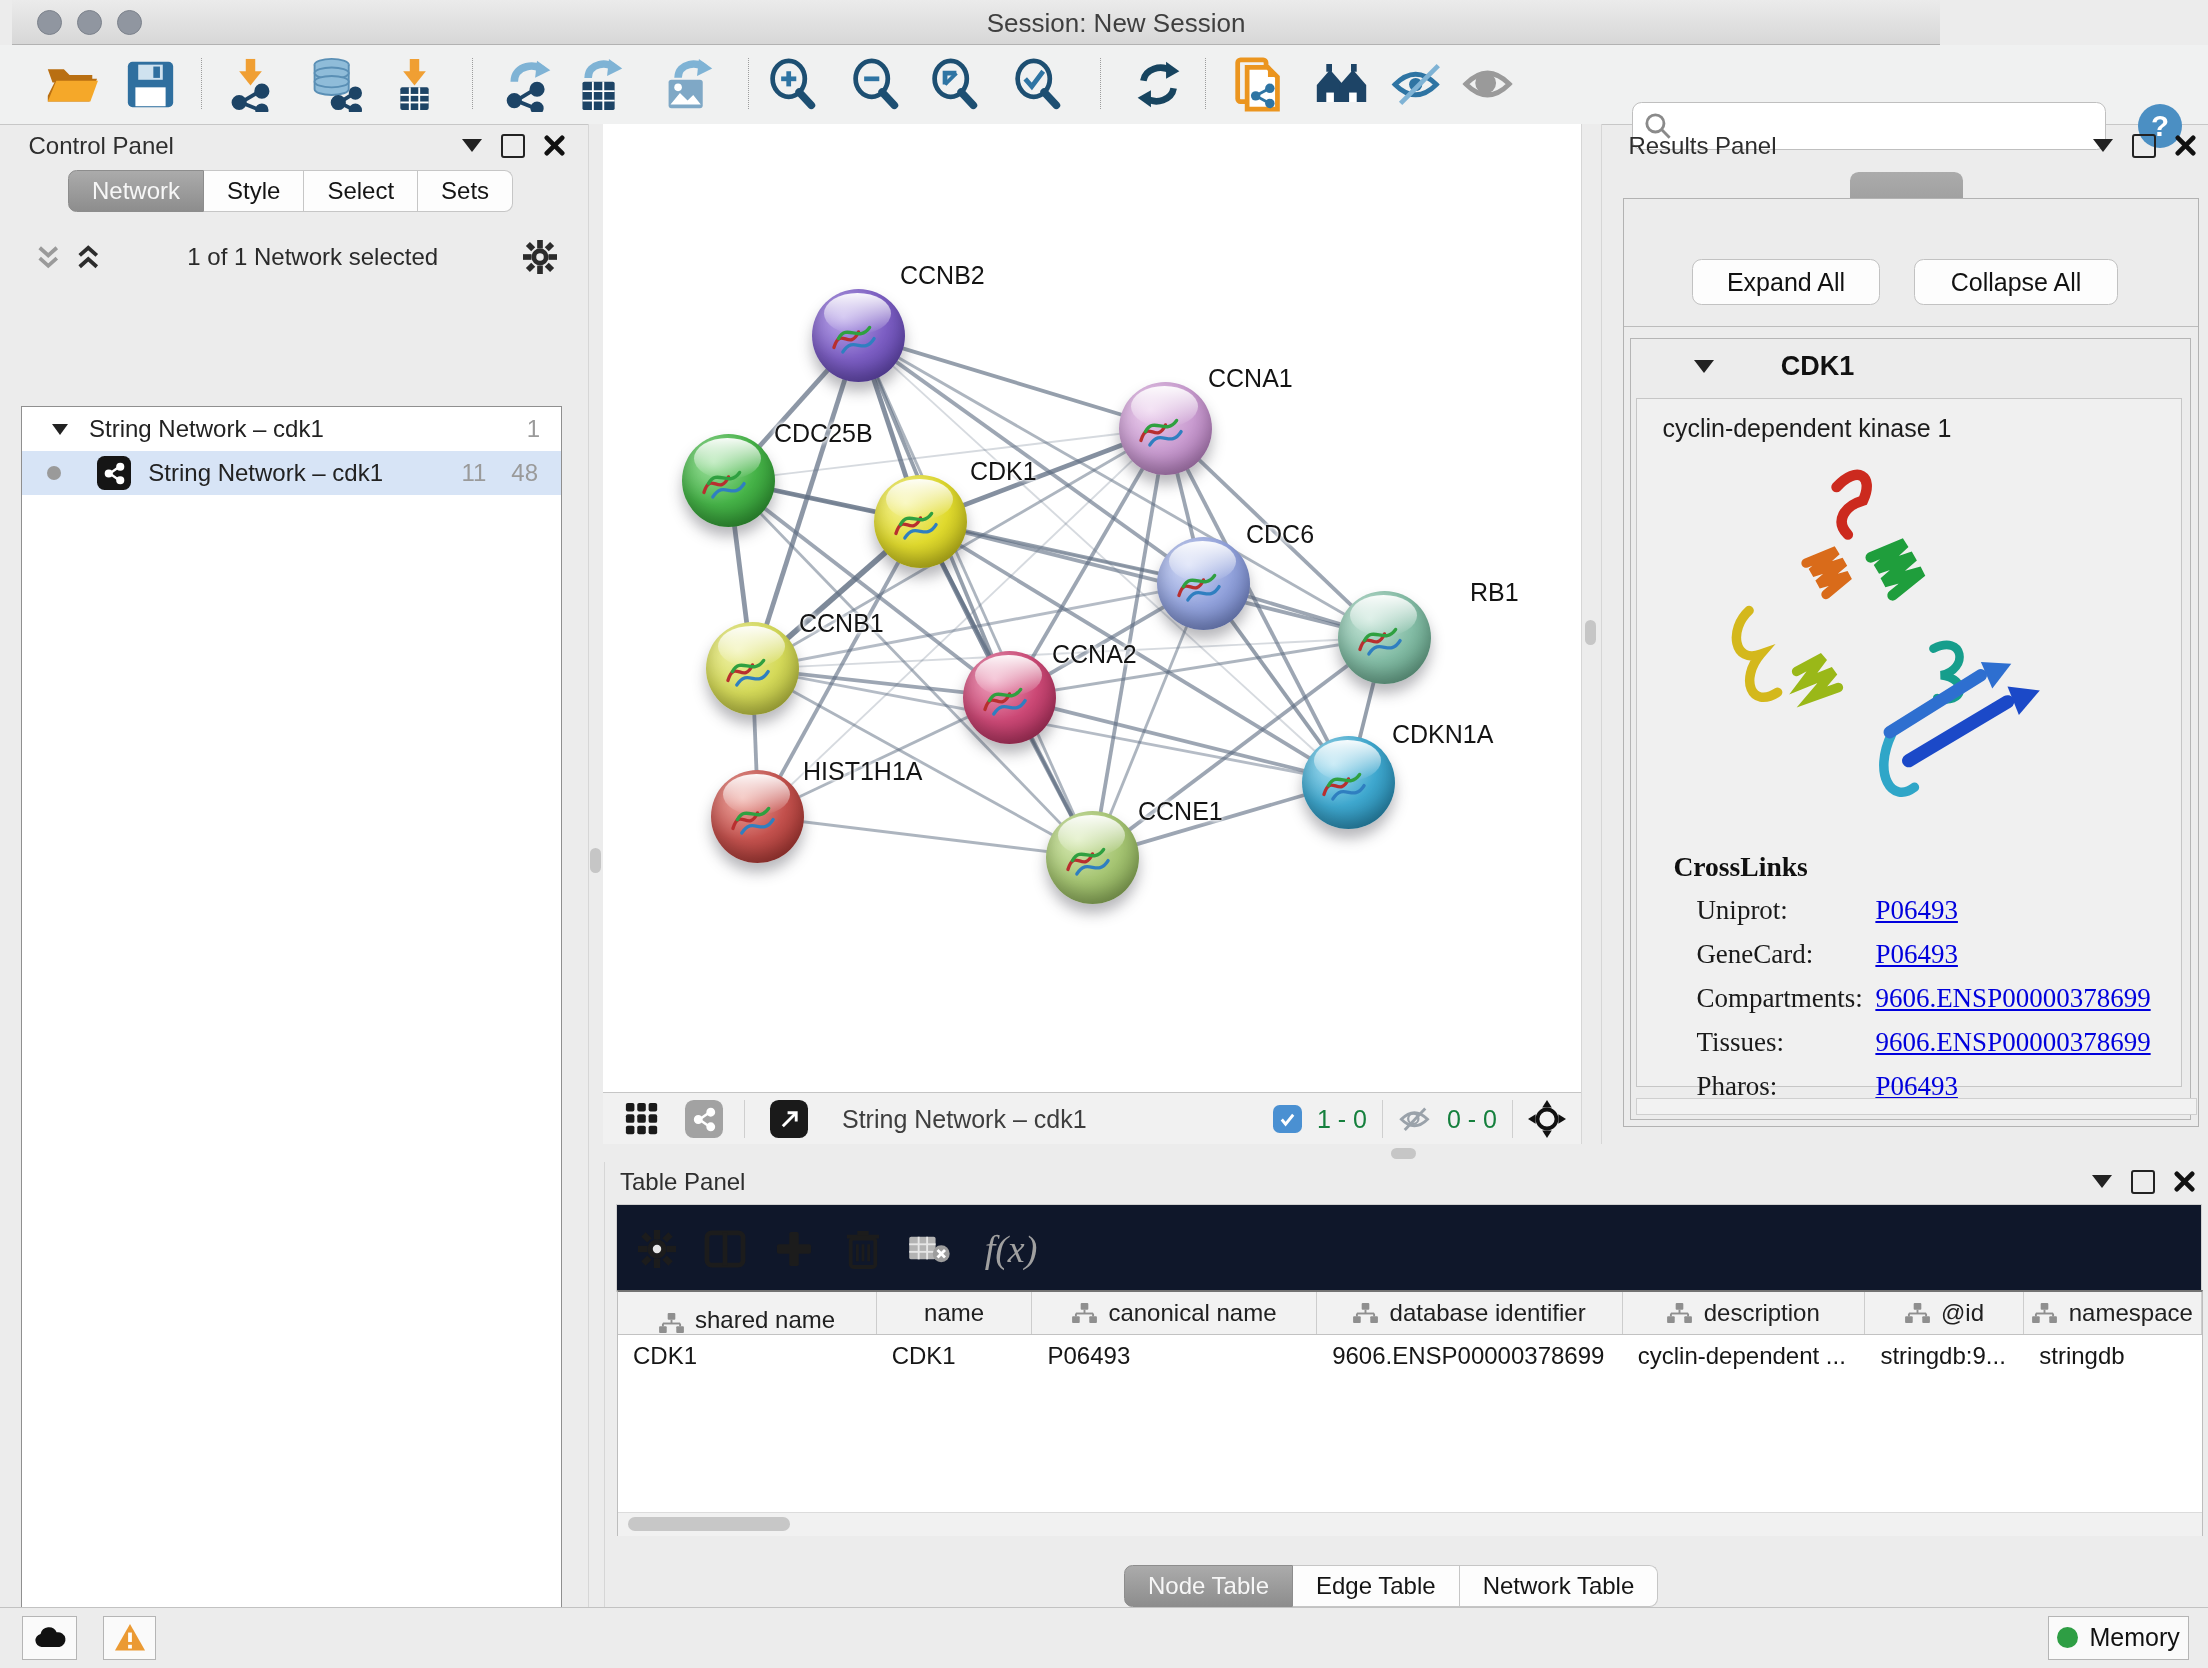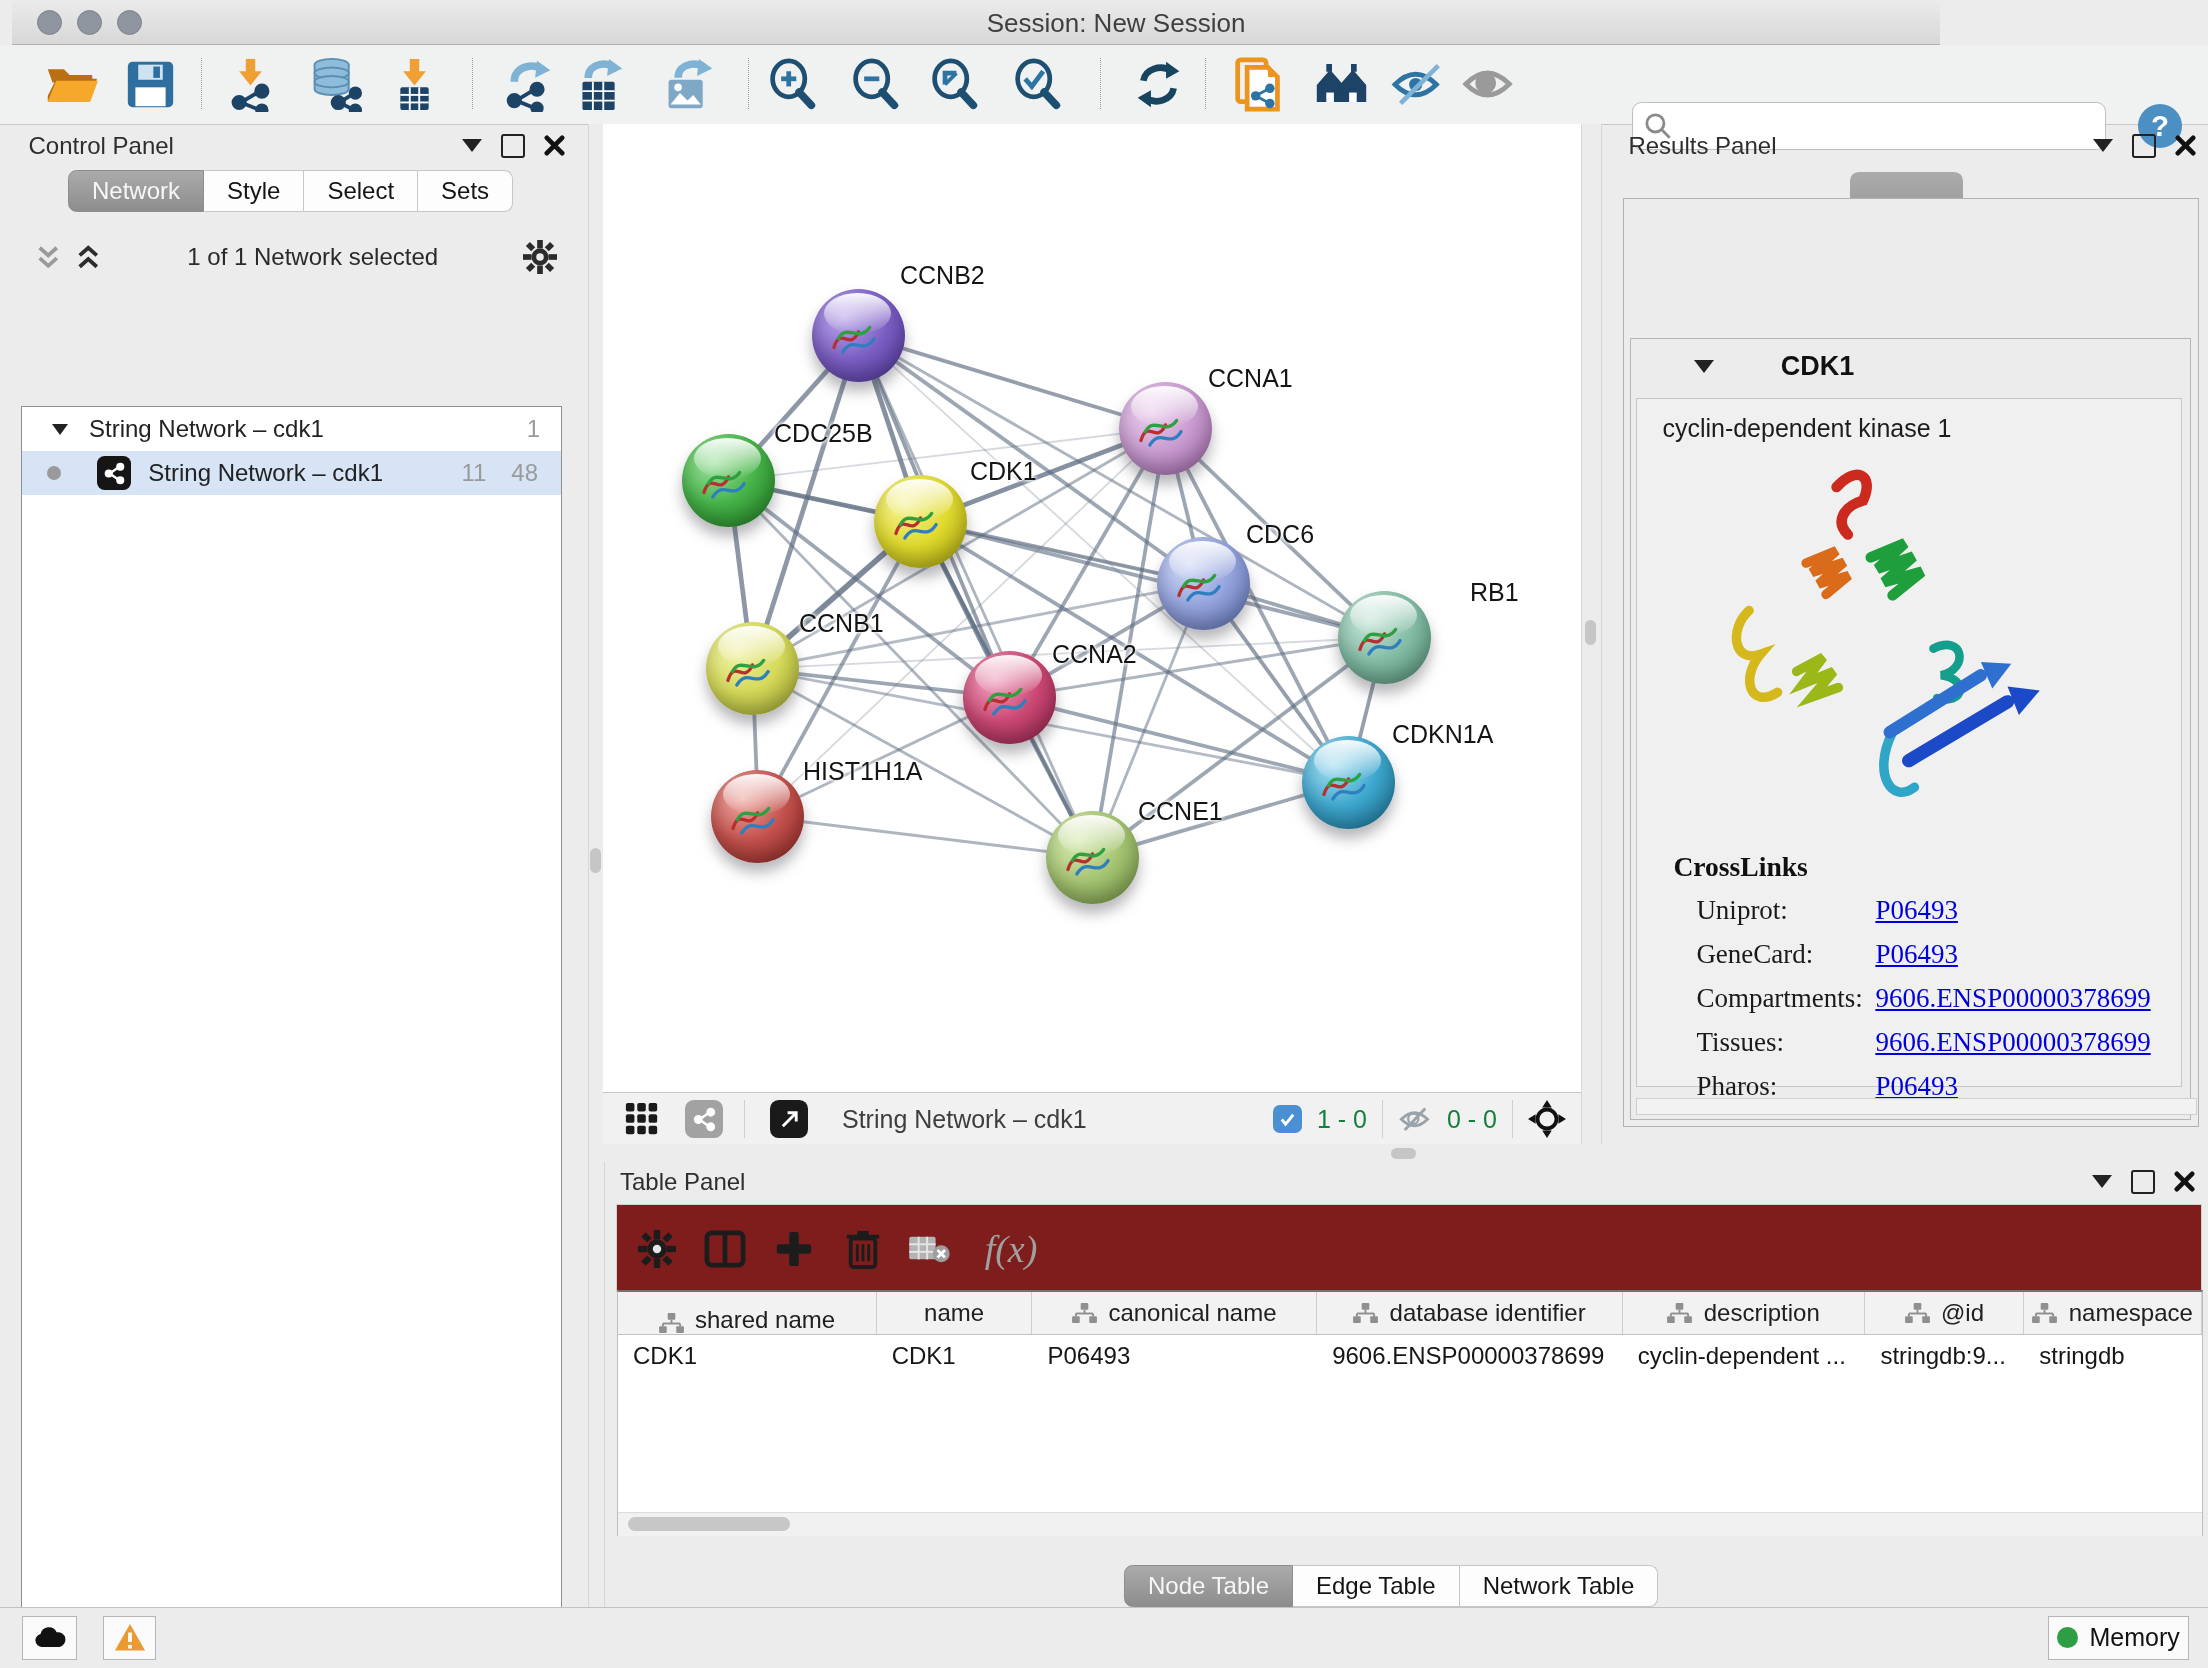--- a/index.html
+++ b/index.html
@@ -68,21 +68,21 @@
   .gene-name{font-size:27px;font-weight:bold;color:#111}
   .gene-body{position:absolute;left:5.7px;top:59px;width:546px;height:689px;background:#f0f0f0;border:1px solid #c6c6c6;box-sizing:border-box}
   .gene-desc{font-size:25px;color:#1c1c1c;margin:15px 0 0 25px}
   .serif{font-family:"Liberation Serif","DejaVu Serif",serif}
   .cl-title{font-size:27.6px;font-weight:bold;color:#101010;margin:17px 0 5.7px 36px}
   .cl-row{display:flex;font-size:27px;height:44px;align-items:center}
   .cl-label{margin-left:59px;width:179px;color:#1a1a1a}
   .cl-val a, .cl-val{color:#0000dd;text-decoration:underline}
   .rp-scroll{position:absolute;left:5.7px;bottom:3.8px;width:561px;height:17px;background:#f2f2f2;border:1px solid #cfcfcf;box-sizing:border-box}
   
-  .tp-toolbar{left:616px;top:1204px;width:1586px;height:88px;background:#7f1d1d;border:1px solid #d0d0d0;box-sizing:border-box}
+  .tp-toolbar{left:616px;top:1204px;width:1586px;height:88px;background:#0f172a;border:1px solid #d0d0d0;box-sizing:border-box}
   .tp-ico{position:absolute;top:17px;width:53px;height:53px;display:flex;align-items:center;justify-content:center}
   .fx{font-family:"Liberation Serif","DejaVu Serif",serif;font-style:italic;font-size:38px;color:#a0a0a0}
   .dtable{left:617px;top:1290px;width:1586px;height:246px;background:#fff;border-top:2.9px solid #737373;
           border-left:1px solid #bdbdbd;border-right:1px solid #bdbdbd;box-sizing:border-box}
   .thead{display:flex;height:42px;background:#f2f2f2;border-bottom:1px solid #c2c2c2}
   .th{display:flex;align-items:center;justify-content:center;gap:11.4px;font-size:24px;color:#202020;
       border-right:1px solid #cdcdcd;box-sizing:border-box;overflow:hidden;white-space:nowrap}
   .trow{display:flex;height:42px}
   .td{font-size:24px;color:#161616;padding-left:15px;display:flex;align-items:center;box-sizing:border-box;
       overflow:hidden;white-space:nowrap}
@@ -619,20 +619,24 @@
     <svg width="21" height="21" viewBox="0 0 22 22">
         <g stroke="#111" stroke-width="5" stroke-linecap="round">
           <line x1="3" y1="3" x2="19" y2="19"></line>
           <line x1="19" y1="3" x2="3" y2="19"></line>
         </g>
       </svg>
   </div>
   <div class="abs" style="left:233px;top:48px;height:42px;padding:18px 25px;background:linear-gradient(#ababab,#8d8d8d);border-radius:8.6px;color:#f7f7f7;font-size:24px;line-height:42px"><span>String</span></div>
 </div>
 <div class="abs rp-outer">
+  <div class="rp-topbox">
+    <div class="btn abs" style="left:68px;top:60px;width:186px;height:44px">Expand All</div>
+    <div class="btn abs" style="left:290px;top:60px;width:202px;height:44px">Collapse All</div>
+  </div>
   <div class="gene-box">
     <div class="gene-head">
       <span class="tri-down" style="margin-left:63px"></span>
       <span class="gene-name" style="margin-left:67px">CDK1</span>
     </div>
     <div class="gene-body">
       <div class="gene-desc">cyclin-dependent kinase 1</div>
       <svg width="399" height="380" viewBox="0 0 420 400" style="margin:7.6px 0 0 57px">
         <g fill="none" stroke-linecap="round">
           <path d="M150 38 C172 14 190 26 178 52 C158 58 148 74 162 88" stroke="#cc2a1e" stroke-width="11"></path>

